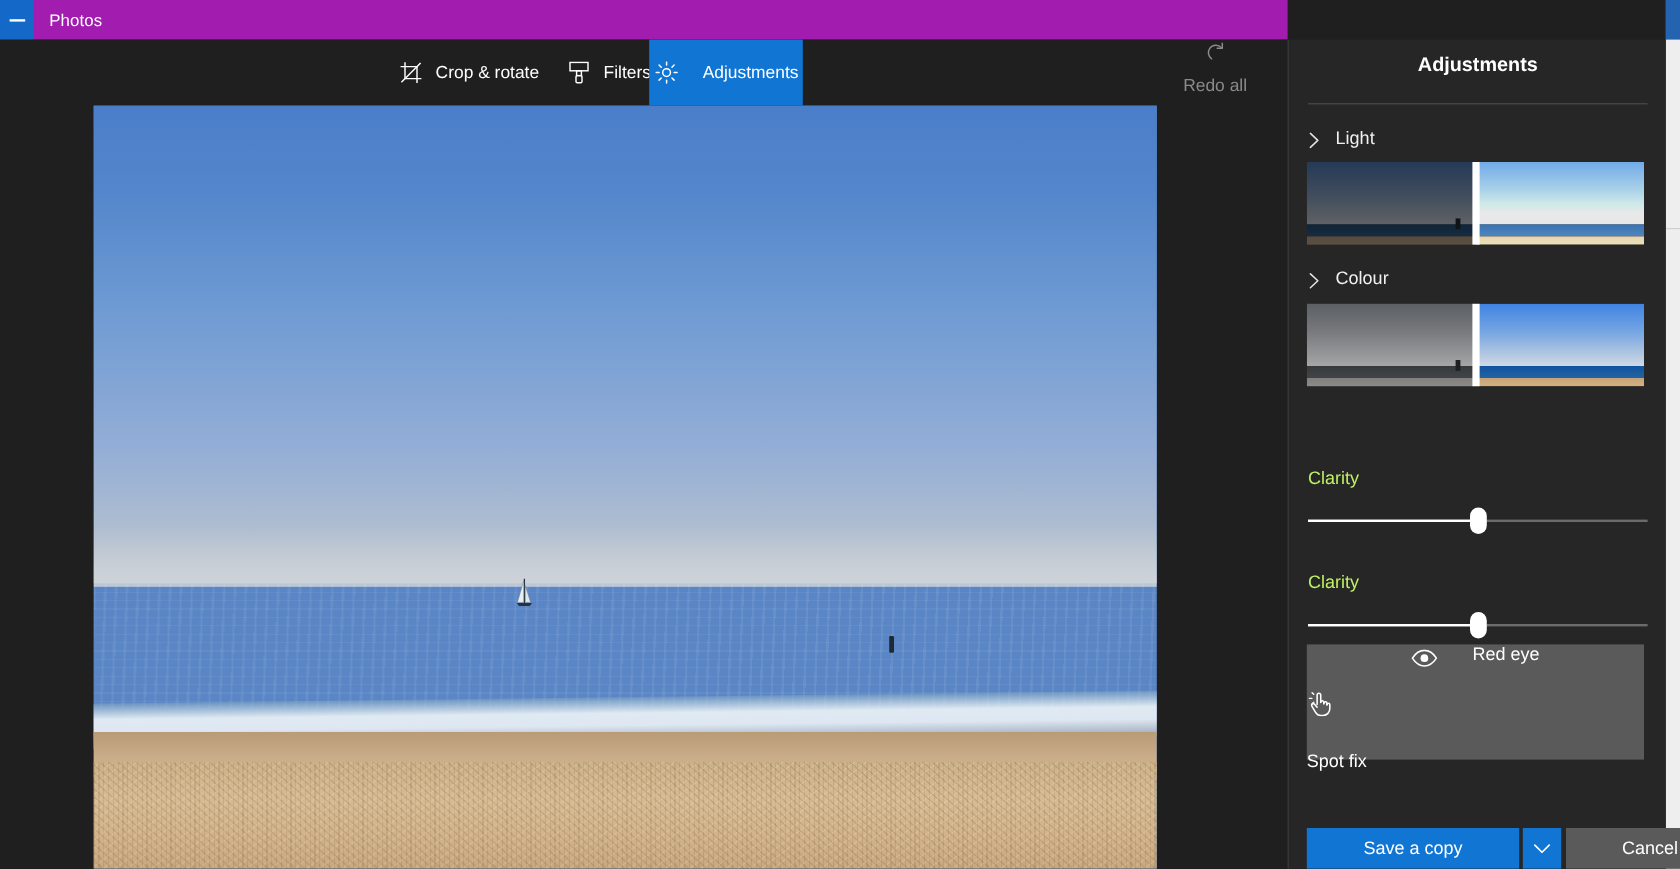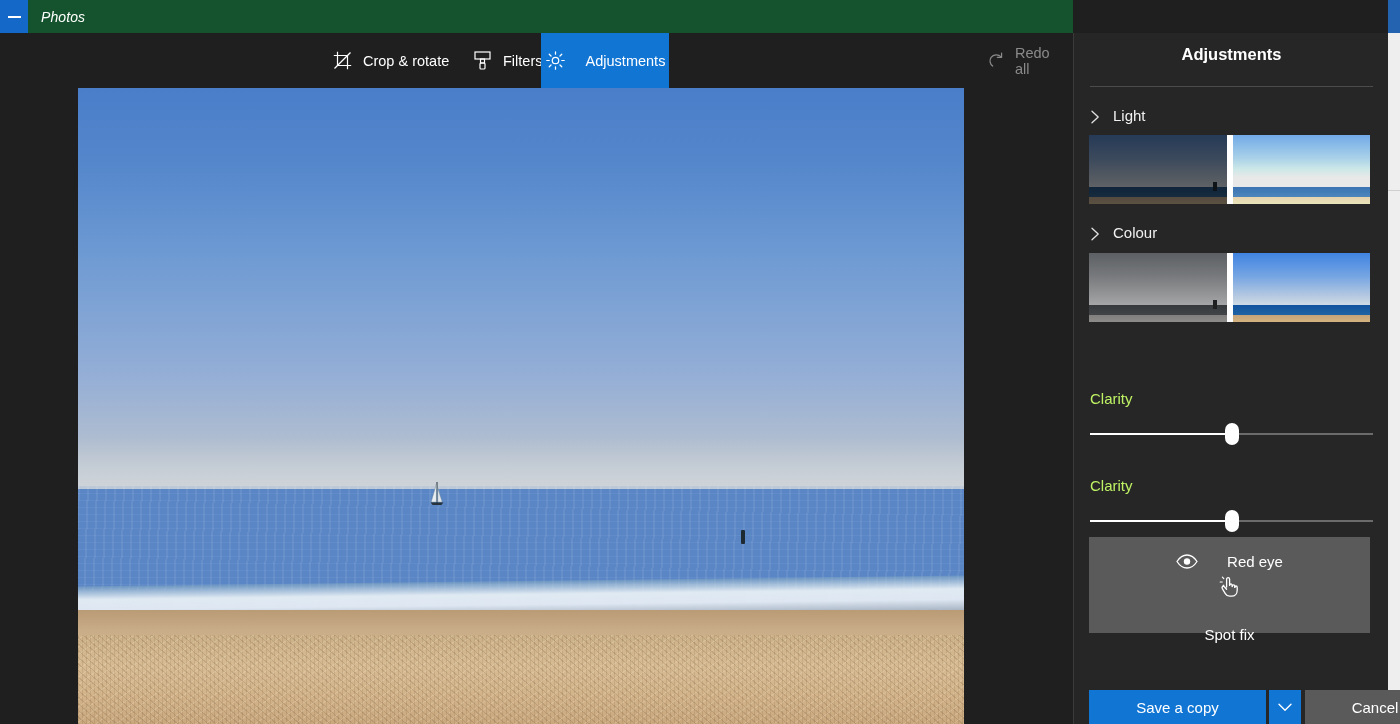--- a/index.html
+++ b/index.html
@@ -40,22 +40,21 @@
     background: #e6e6e6;
   }
   .progress-fill {
     position: absolute; left: 0; top: 0; height: 4px; width: 54px;
     background: #0b62b8;
   }
 
   
   .titlebar {
     position: absolute; left: 0; top: 0; width: 1073px; height: 33px;
-    background: #14532d;
-    font-style: italic;
+    background: #a21caf;
   }
   .back-button {
     position: absolute; left: 0; top: 0; width: 28px; height: 33px;
     background: #1468c8;
     display: flex; align-items: center; justify-content: center;
     cursor: pointer;
   }
   .back-button .bar {
     width: 13px; height: 2px; background: #ffffff; display: block;
   }
@@ -91,21 +90,21 @@
   }
   .tool-tab {
     position: absolute; top: 0; height: 55px;
     display: flex; align-items: center; gap: 10px;
     padding: 0 14px;
     color: #ffffff; font-size: 14.5px;
     cursor: pointer; user-select: none;
   }
   .tool-tab .ic { display: flex; align-items: center; justify-content: center; width: 21px; height: 21px; }
   .tool-tab.active { background: #1175d4; }
-  .tool-tab.disabled { color: #8a8a8a; cursor: default; }
+  .tool-tab.disabled { color: #8a8a8a; cursor: default; flex-direction: column; }
   #tab-crop   { left: 318px; }
   #tab-filter { left: 458px; }
   #tab-adjust { left: 541px; width: 128px; justify-content: center; padding: 0; }
   #btn-undo   { left: 866px; }
   #btn-redo   { left: 972px; }
 
   
   .canvas {
     position: absolute; left: 0; top: 88px; width: 1073px; height: 636px;
     background: #1f1f1f;
@@ -239,21 +238,21 @@
   .slider-thumb {
     position: absolute; left: 50%; top: 0; width: 14px; height: 22px;
     margin-left: -7px; border-radius: 7px; background: #ffffff;
     cursor: grab;
   }
 
   
   .tool-btn {
     position: absolute; left: 15px; width: 281px; height: 48px;
     background: #5a5a5a; color: #ffffff; font-size: 15px;
-    display: flex; align-items: center; justify-content: center; gap: 29px;
+    display: flex; align-items: flex-start; justify-content: center; gap: 29px;
     cursor: pointer; user-select: none;
   }
   #btn-redeye { top: 504px; }
   #btn-spotfix { top: 552px; flex-direction: column; }
   .tool-btn .ic { width: 22px; height: 22px; display: flex; align-items: center; justify-content: center; }
 
   
   .footer { position: absolute; left: 0; top: 657px; width: 315px; height: 34px; }
   .save-btn {
     position: absolute; left: 15px; top: 0; width: 177px; height: 34px;

